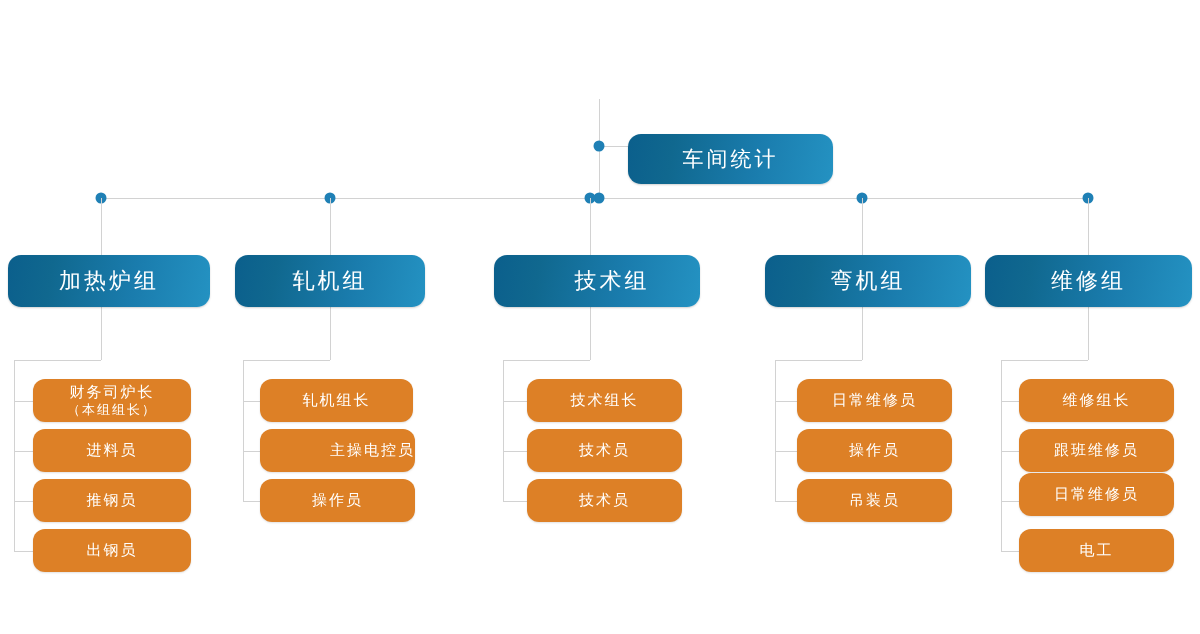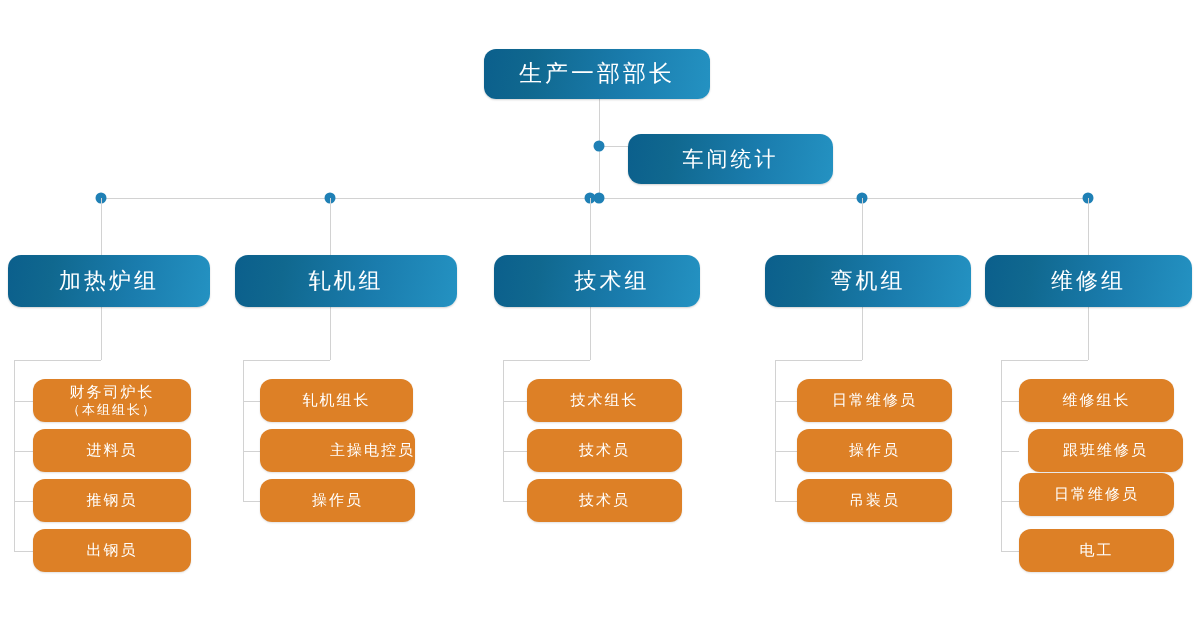--- a/index.html
+++ b/index.html
@@ -90,23 +90,20 @@
       <div class="conn vline" style="left: 1088px; top: 198px; width: 1px; height: 57px;"></div>
       <div class="conn vline" style="left: 1088px; top: 307px; width: 1px; height: 53px;"></div>
       <div class="conn hline" style="left: 1001px; top: 360px; width: 87px; height: 1px;"></div>
       <div class="conn vline" style="left: 1001px; top: 360px; width: 1px; height: 191px;"></div>
       <div class="conn hline" style="left: 1001px; top: 401px; width: 18px; height: 1px;"></div>
       <div class="conn hline" style="left: 1001px; top: 451px; width: 18px; height: 1px;"></div>
       <div class="conn hline" style="left: 1001px; top: 501px; width: 18px; height: 1px;"></div>
       <div class="conn hline" style="left: 1001px; top: 551px; width: 18px; height: 1px;"></div>
     </div>
 
-  <div class="node node-blue node-root" style="left:484px; top:49px; width:226px; height:50px; font-size:23px; letter-spacing:3px;">
-    <span class="lbl">生产一部部长</span>
-  </div>
 
   <div class="node node-blue" style="left:628px; top:121px; width:205px; height:50px; font-size:21px; letter-spacing:3px;margin-top:13px;">
     <span class="lbl">车间统计</span>
   </div>
 
   <div id="nodes">
       <div class="node node-blue" style="left: 8px; top: 255px; width: 202px; height: 52px; font-size: 22px; letter-spacing: 3px;">
         <span class="lbl">加热炉组</span>
       </div>
       <div class="node node-orange" style="left: 33px; top: 379px; width: 158px; height: 43px; font-size: 15px; letter-spacing: 2px; flex-direction: column;">
@@ -115,21 +112,21 @@
       </div>
       <div class="node node-orange" style="left: 33px; top: 429px; width: 158px; height: 43px; font-size: 15px; letter-spacing: 2px; flex-direction: column;">
         <span class="lbl">进料员</span>
       </div>
       <div class="node node-orange" style="left: 33px; top: 479px; width: 158px; height: 43px; font-size: 15px; letter-spacing: 2px; flex-direction: column;">
         <span class="lbl">推钢员</span>
       </div>
       <div class="node node-orange" style="left: 33px; top: 529px; width: 158px; height: 43px; font-size: 15px; letter-spacing: 2px; flex-direction: column;">
         <span class="lbl">出钢员</span>
       </div>
-      <div class="node node-blue" style="left: 235px; top: 255px; width: 222px; height: 52px; font-size: 22px; letter-spacing: 3px;">
+      <div class="node node-blue" style="left: 235px; top: 255px; width: 190px; height: 52px; font-size: 22px; letter-spacing: 3px;">
         <span class="lbl">轧机组</span>
       </div>
       <div class="node node-orange" style="left: 260px; top: 379px; width: 153px; height: 43px; font-size: 15px; letter-spacing: 2px; flex-direction: column;">
         <span class="lbl">轧机组长</span>
       </div>
       <div class="node node-orange" style="left: 260px; top: 429px; width: 155px; height: 43px; font-size: 15px; letter-spacing: 2px; flex-direction: column; align-items: flex-end;">
         <span class="lbl">主操电控员</span>
       </div>
       <div class="node node-orange" style="left: 260px; top: 479px; width: 155px; height: 43px; font-size: 15px; letter-spacing: 2px; flex-direction: column;">
         <span class="lbl">操作员</span>
@@ -157,21 +154,21 @@
       </div>
       <div class="node node-orange" style="left: 797px; top: 479px; width: 155px; height: 43px; font-size: 15px; letter-spacing: 2px; flex-direction: column;">
         <span class="lbl">吊装员</span>
       </div>
       <div class="node node-blue" style="left: 985px; top: 255px; width: 207px; height: 52px; font-size: 22px; letter-spacing: 3px;">
         <span class="lbl">维修组</span>
       </div>
       <div class="node node-orange" style="left: 1019px; top: 379px; width: 155px; height: 43px; font-size: 15px; letter-spacing: 2px; flex-direction: column;">
         <span class="lbl">维修组长</span>
       </div>
-      <div class="node node-orange" style="left: 1019px; top: 429px; width: 155px; height: 43px; font-size: 15px; letter-spacing: 2px; flex-direction: column; margin-left: 9px;">
+      <div class="node node-orange" style="left: 1019px; top: 429px; width: 155px; height: 43px; font-size: 15px; letter-spacing: 2px; flex-direction: column;">
         <span class="lbl">跟班维修员</span>
       </div>
       <div class="node node-orange" style="left: 1019px; top: 473px; width: 155px; height: 43px; font-size: 15px; letter-spacing: 2px; flex-direction: column;">
         <span class="lbl">日常维修员</span>
       </div>
       <div class="node node-orange" style="left: 1019px; top: 529px; width: 155px; height: 43px; font-size: 15px; letter-spacing: 2px; flex-direction: column;">
         <span class="lbl">电工</span>
       </div>
     </div>
 

